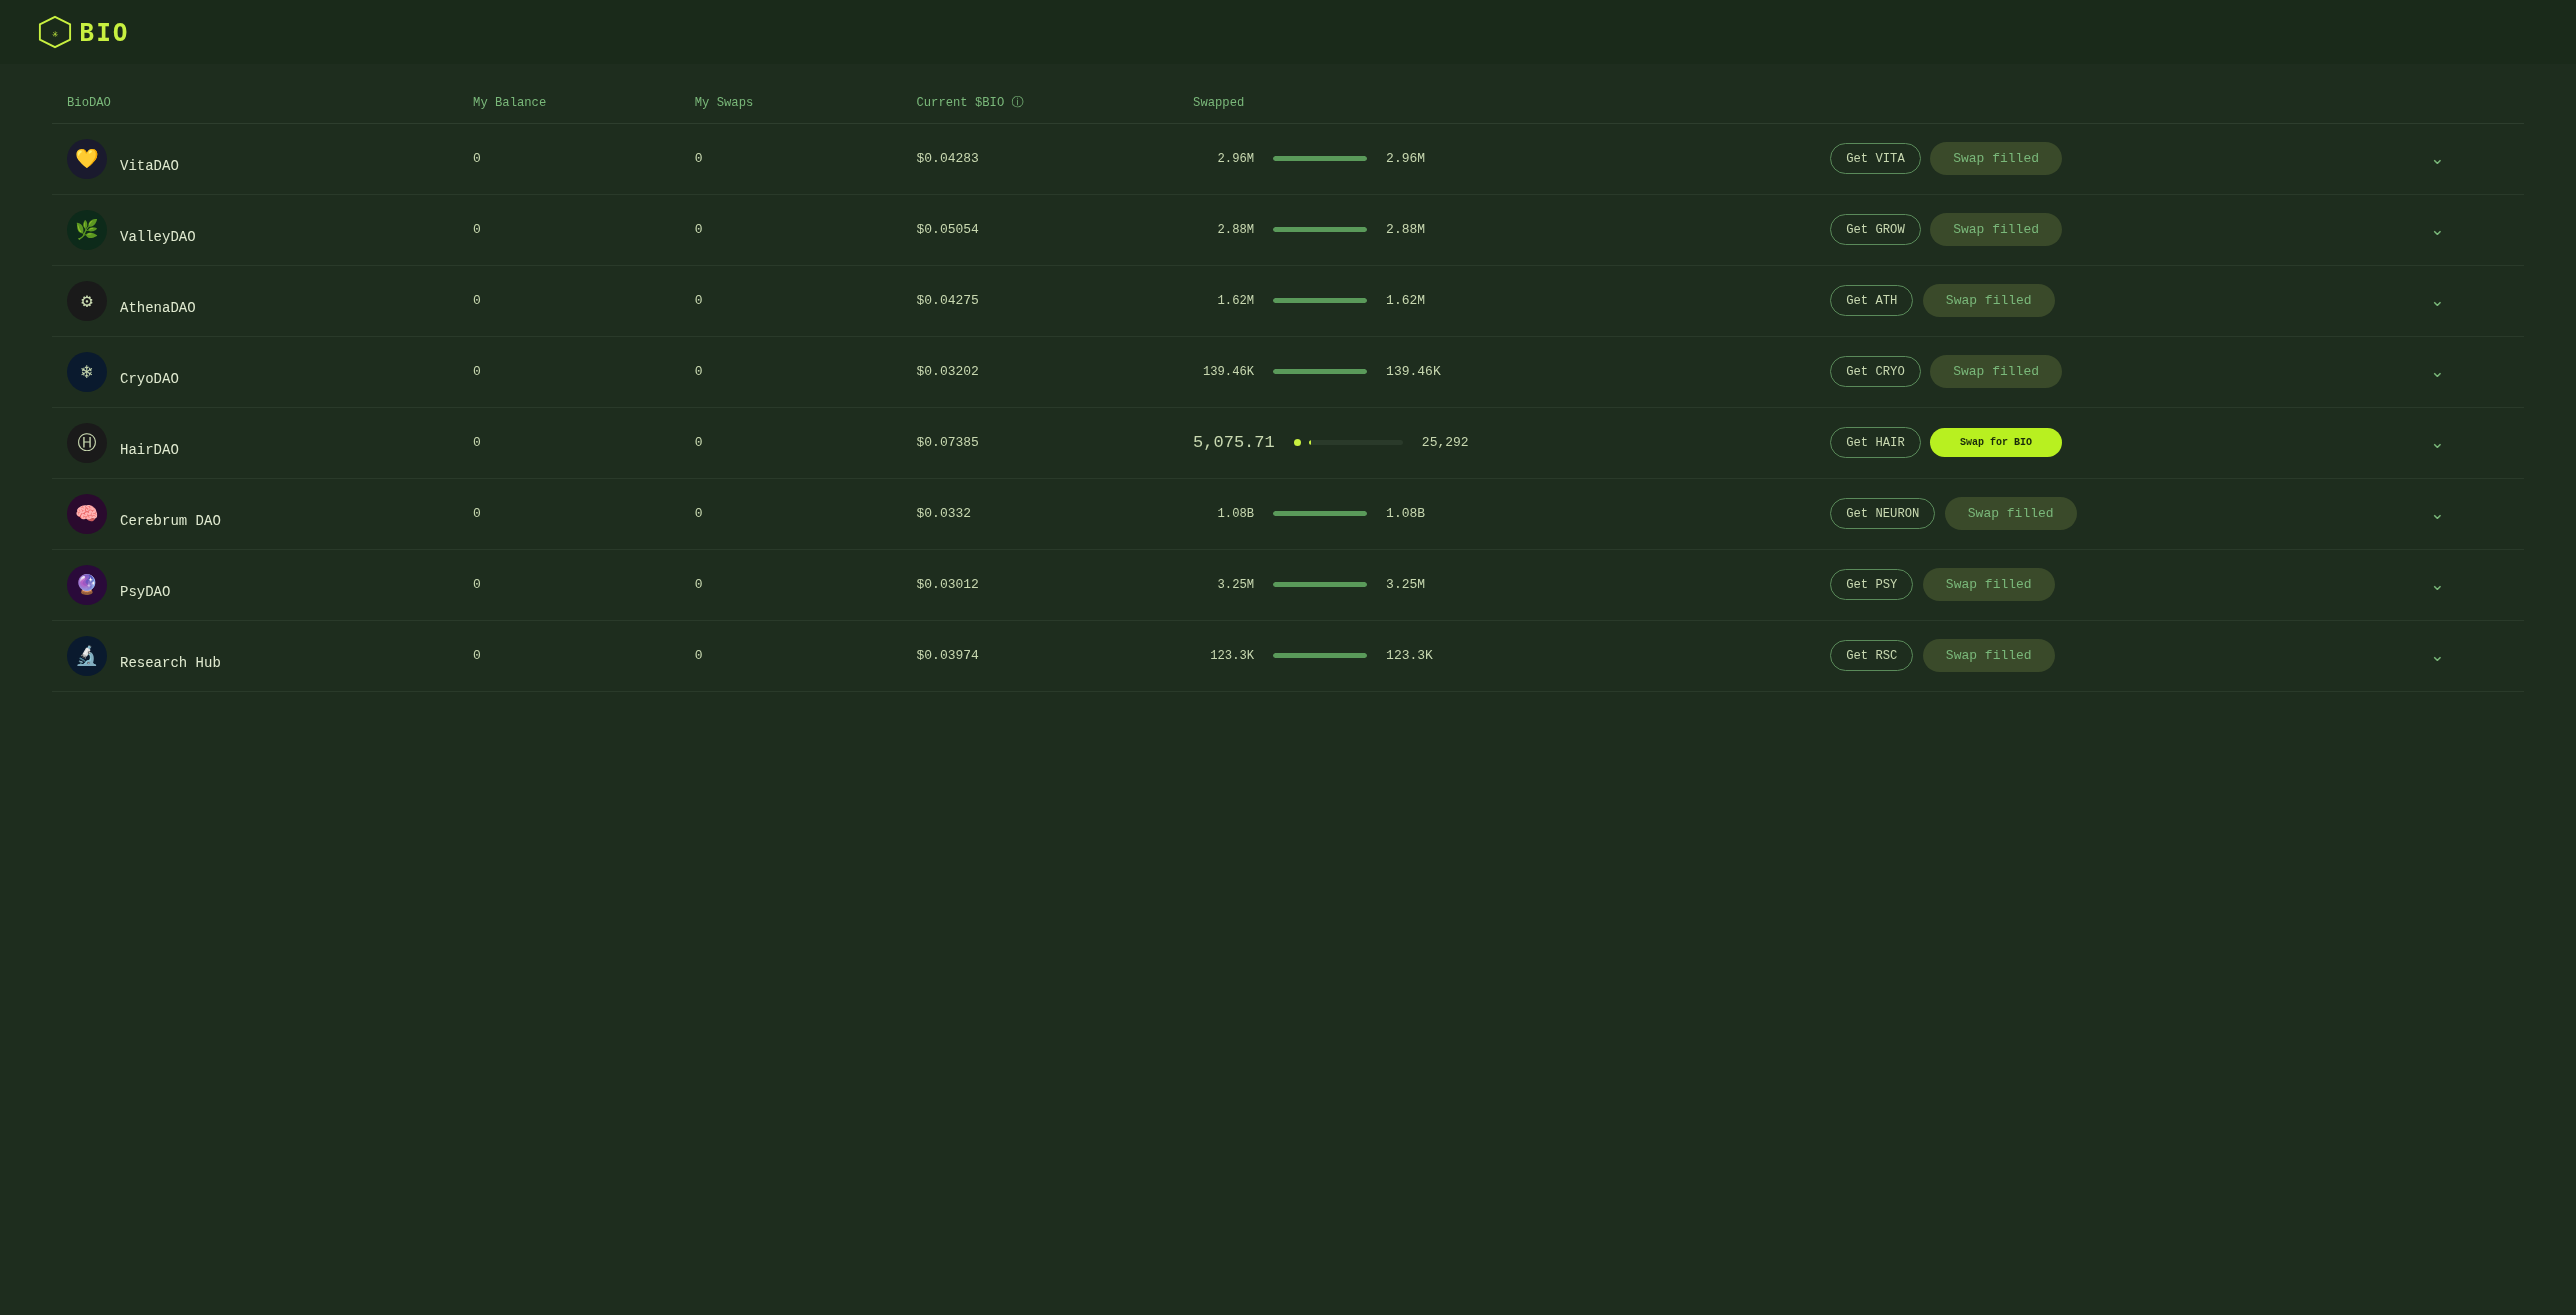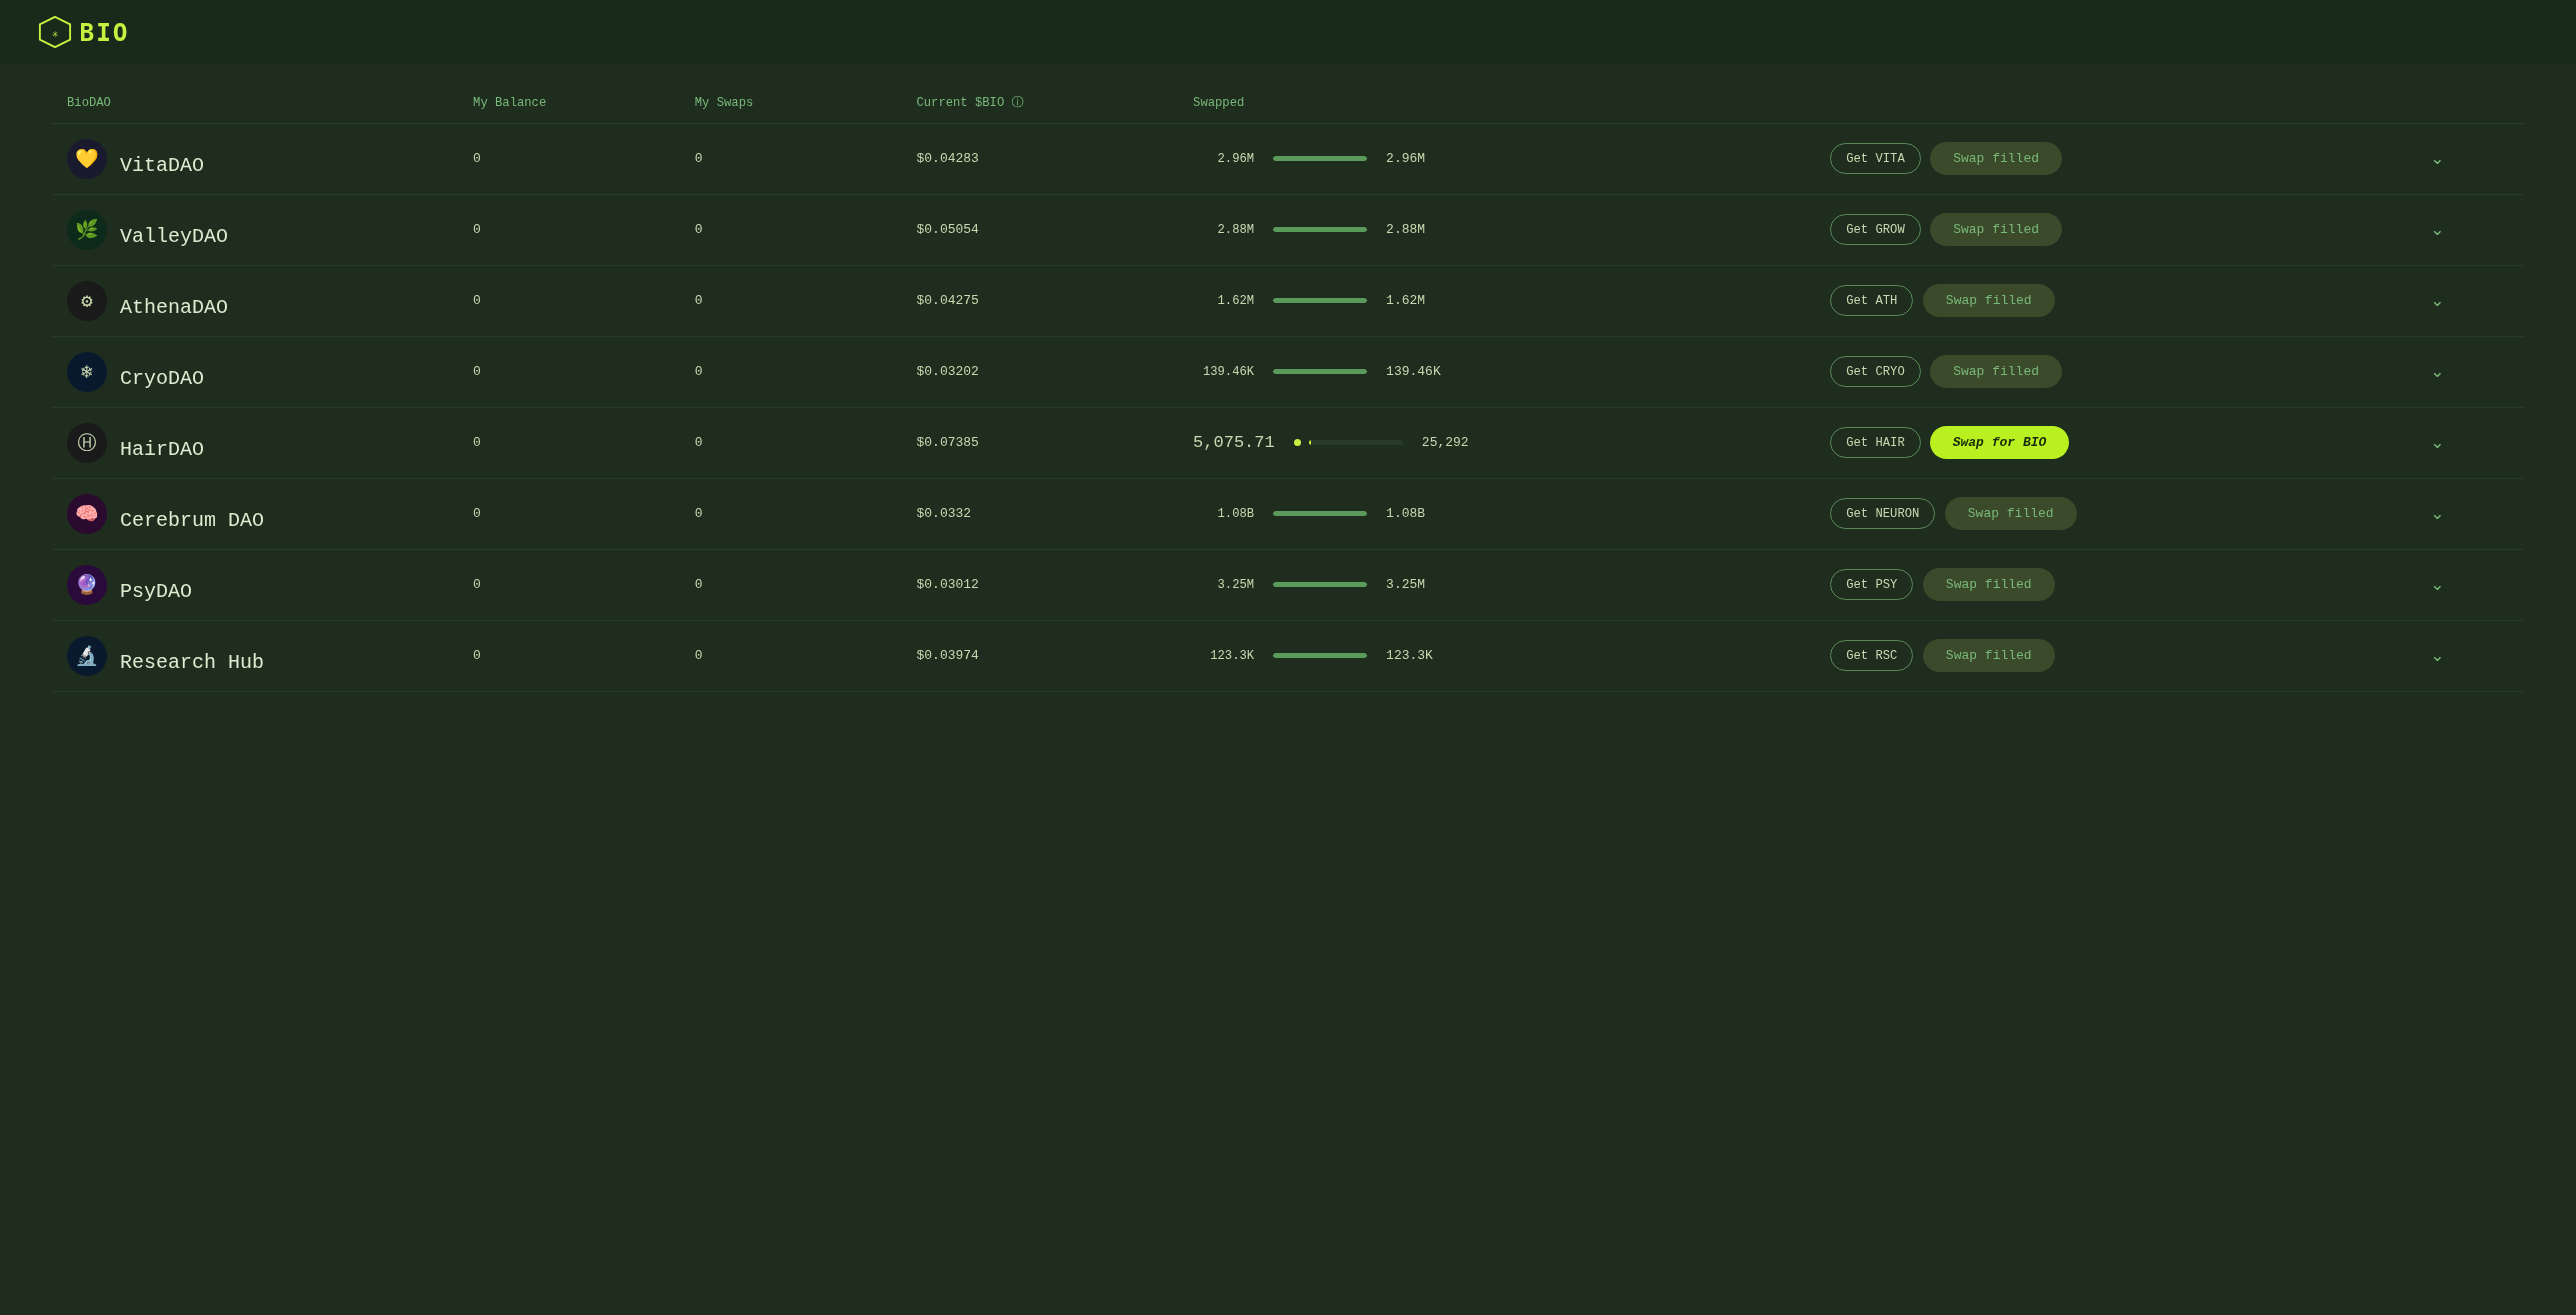--- a/index.html
+++ b/index.html
@@ -109,21 +109,21 @@
       border-radius: 50%;
       display: flex;
       align-items: center;
       justify-content: center;
       font-size: 19px;
       flex-shrink: 0;
       overflow: hidden;
     }
 
     .dao-name-text {
-      font-size: 20px;
+      font-size: 14px;
       color: #e0ead0;
       font-family: 'Courier New', Courier, monospace;
       margin-top: 14px;
     }
 
     .balance-cell {
       color: #7ab87a;
       font-size: 13px;
     }
 
@@ -192,27 +192,26 @@
       font-family: 'Courier New', Courier, monospace;
       min-width: 132px;
     }
 
     .swap-for-bio-btn {
       background-color: #b8f020;
       border: none;
       color: #1a2a0a;
       padding: 9.4px 22.6px;
       border-radius: 19px;
-      font-size: 13px;
+      font-size: 10px;
       cursor: pointer;
       white-space: nowrap;
       font-family: 'Courier New', Courier, monospace;
       font-weight: bold;
       min-width: 132px;
-      font-style: italic;
     }
 
     .chevron-btn {
       background: transparent;
       border: none;
       color: #7ab87a;
       cursor: pointer;
       font-size: 17px;
       padding: 3.8px 7.5px;
     }

